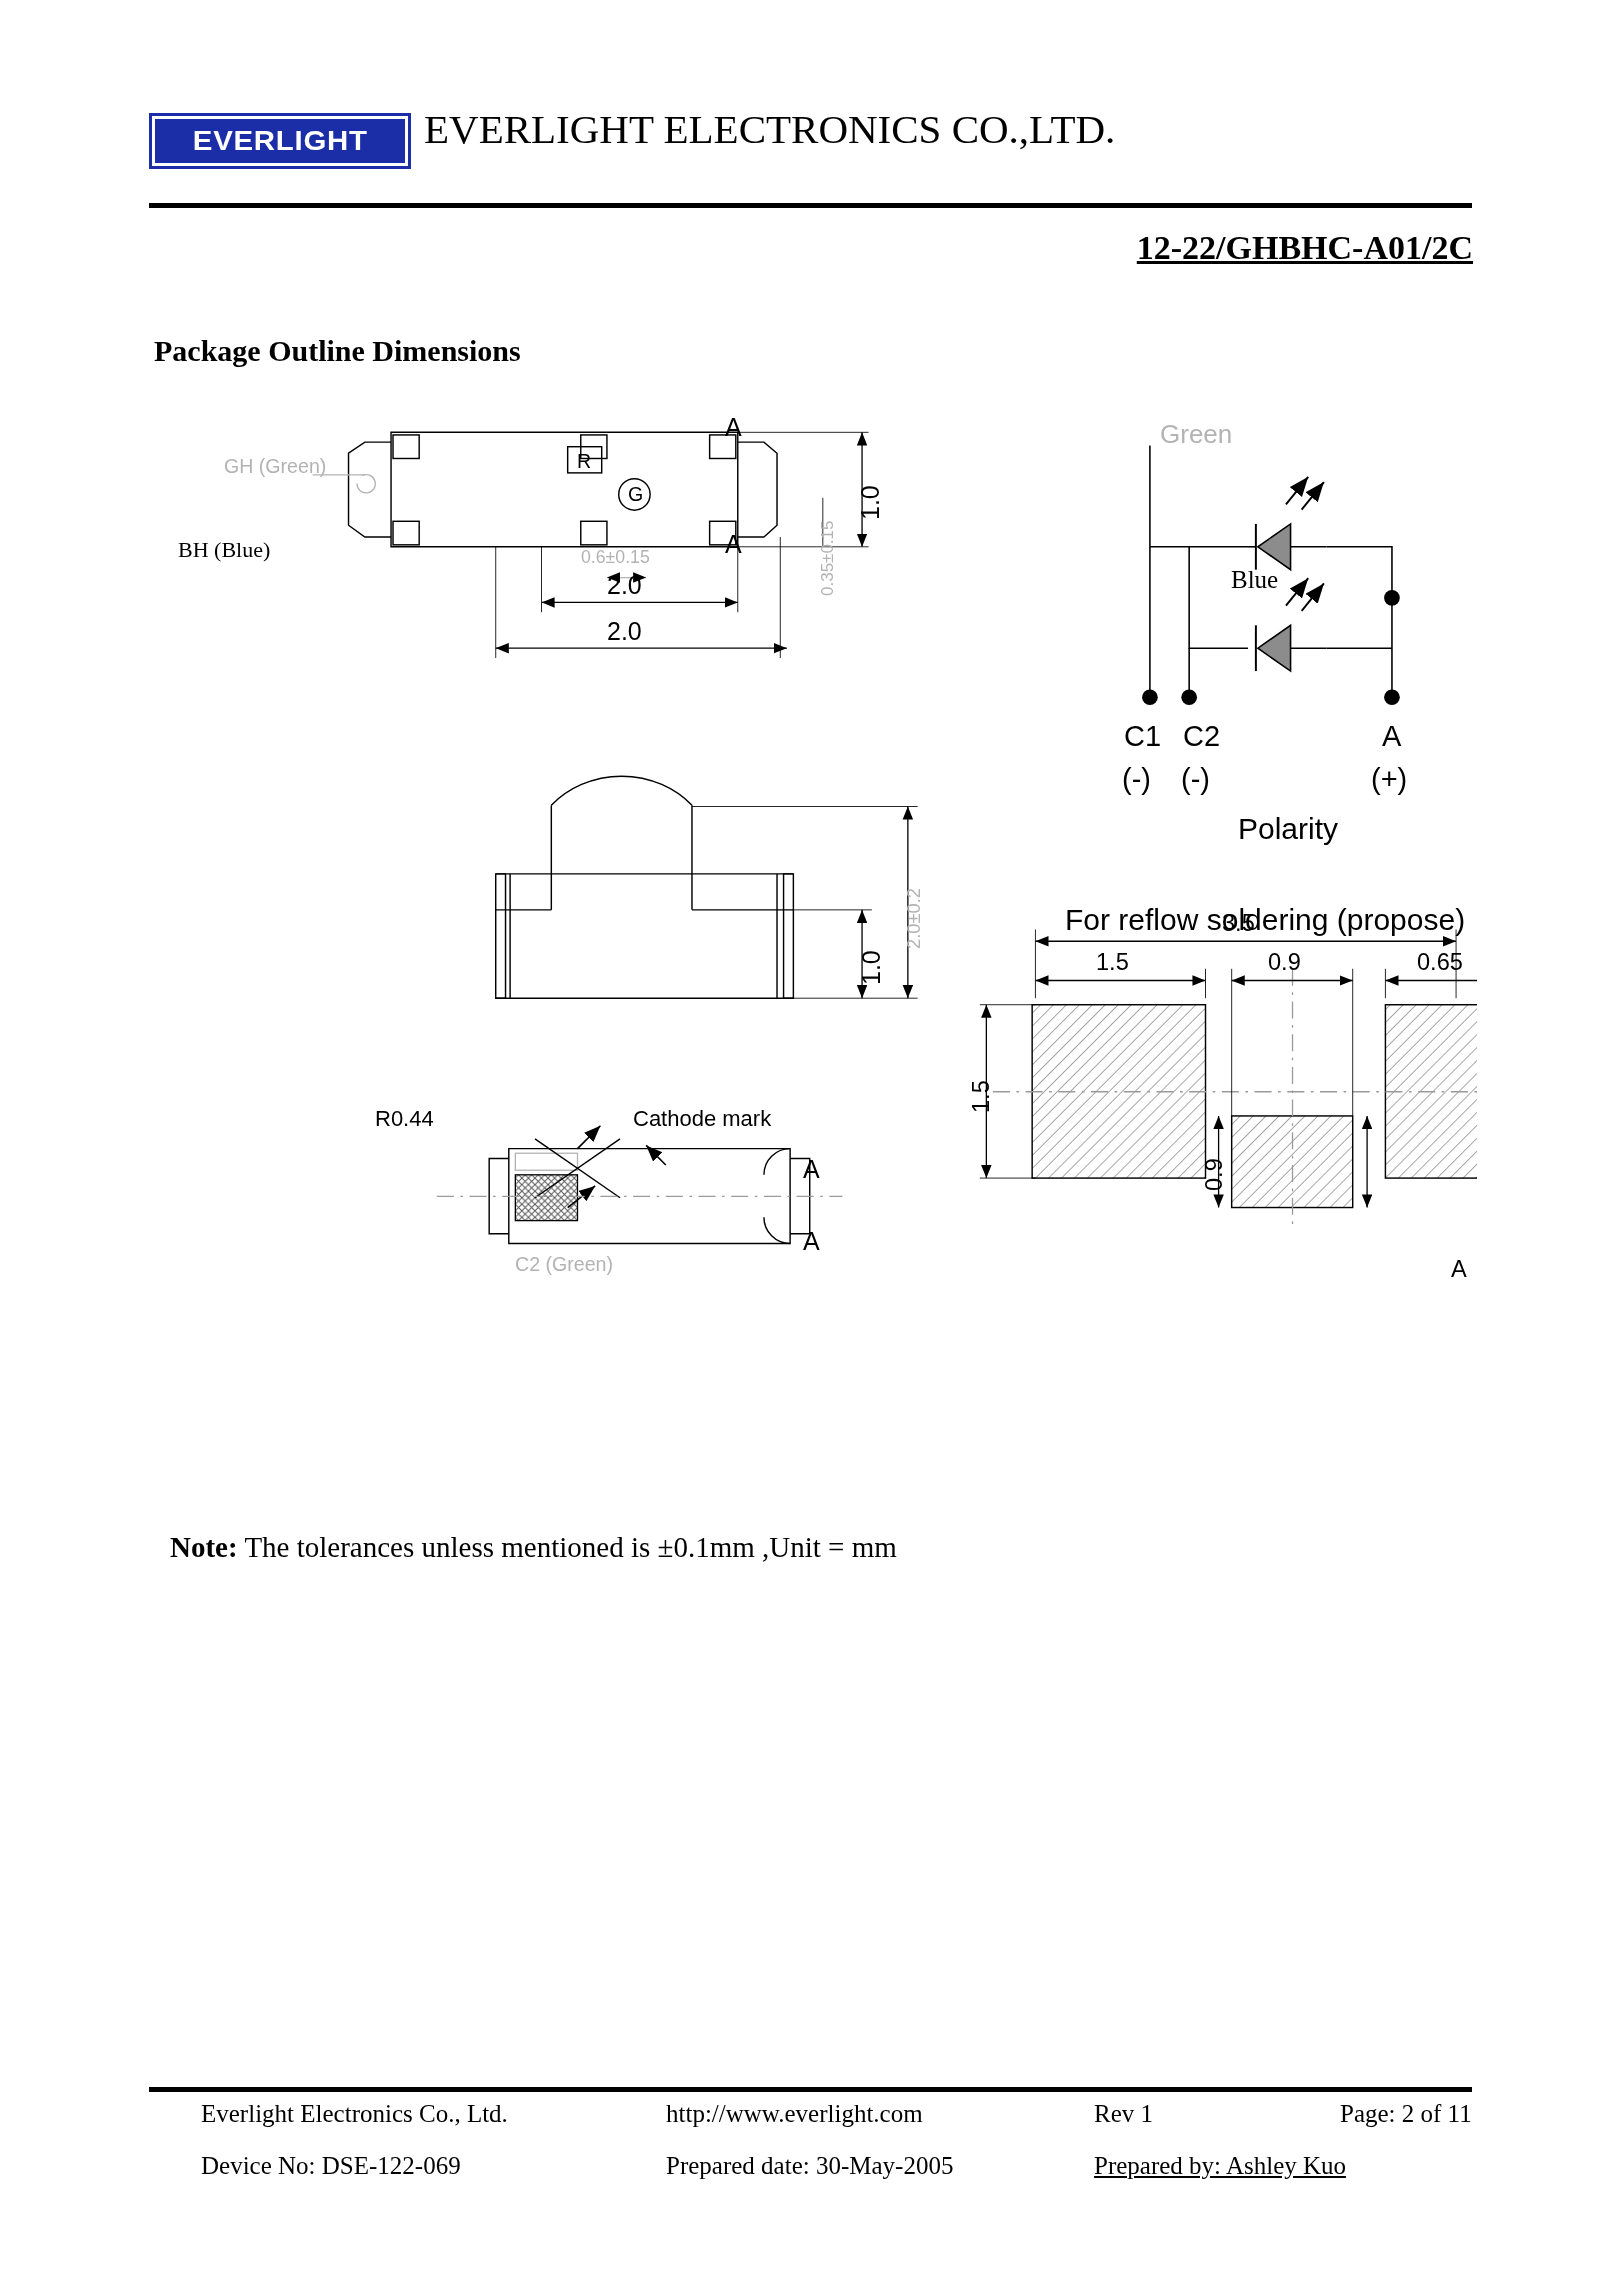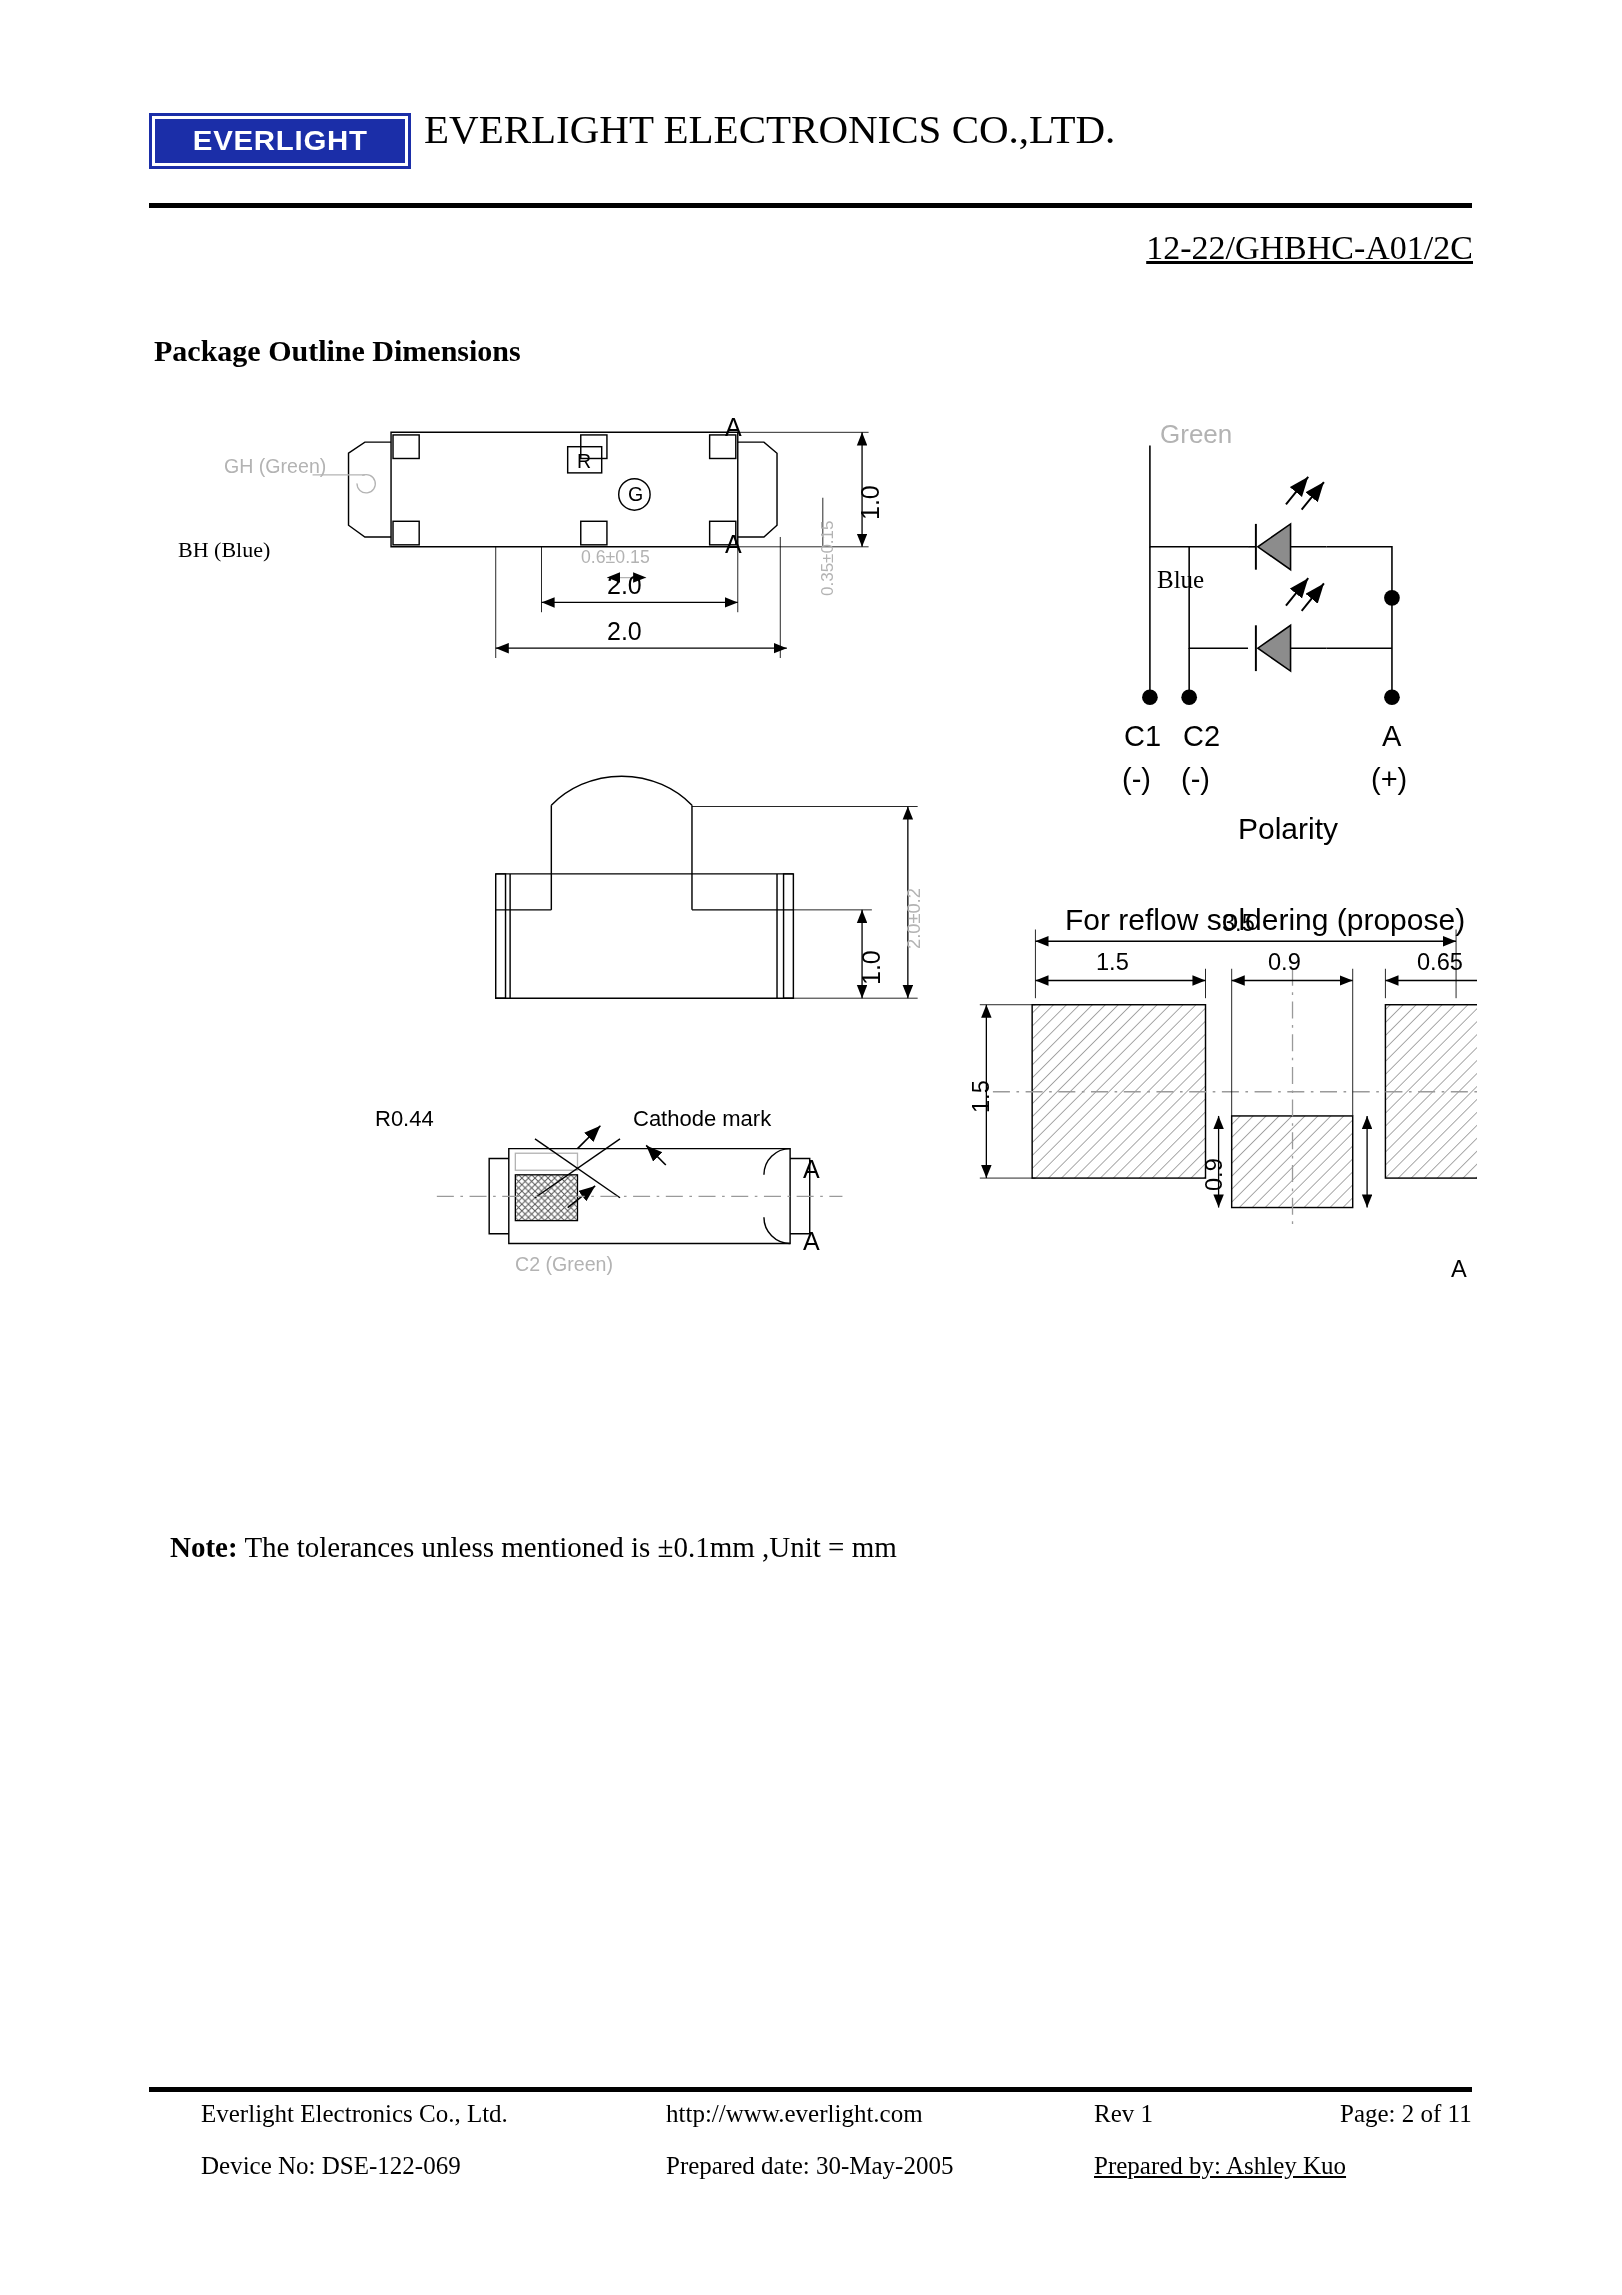--- a/index.html
+++ b/index.html
@@ -75,21 +75,21 @@
     top: 203px;
     width: 1323px;
     height: 5.2px;
     background: #000000;
   }
   .part-number {
     position: absolute;
     right: 149px;
     top: 229px;
     font-size: 34px;
-    font-weight: normal;
+    font-weight: bold;
     text-decoration: underline;
     font-family: "Liberation Serif", serif;
     white-space: nowrap;
   }
 
   
   .section-title {
     position: absolute;
     left: 154px;
     top: 334px;
@@ -398,21 +398,21 @@
     <div class="dwg-text big vtext" style="left:708px; top:579px;">1.0</div>
     <div class="dwg-text gray vtext" style="left:754px; top:543px; font-size:18.3px;">2.0±0.2</div>
 
     <div class="dwg-text" style="left:216px; top:700px; font-size:22px;margin-left:10px;">R0.44</div>
     <div class="dwg-text" style="left:484px; top:700px; font-size:22px;">Cathode mark</div>
     <div class="dwg-text big" style="left:654px; top:749px;">A</div>
     <div class="dwg-text big" style="left:654px; top:821px;">A</div>
     <div class="dwg-text gray" style="left:366px; top:847px; font-size:19.6px;">C2 (Green)</div>
 
     <div class="dwg-text gray" style="left:1011px; top:13px; font-size:26px;">Green</div>
-    <div class="dwg-text serif" style="left:1008px; top:160px; font-size:25px;text-align:right;">Blue</div>
+    <div class="dwg-text serif" style="left:1082px; top:160px; font-size:25px;text-align:right;">Blue</div>
     <div class="dwg-text" style="left:975px; top:314px; font-size:29px;">C1</div>
     <div class="dwg-text" style="left:973px; top:357px; font-size:29px;">(-)</div>
     <div class="dwg-text" style="left:1034px; top:314px; font-size:29px;">C2</div>
     <div class="dwg-text" style="left:1032px; top:357px; font-size:29px;">(-)</div>
     <div class="dwg-text" style="left:1233px; top:314px; font-size:29px;">A</div>
     <div class="dwg-text" style="left:1222px; top:357px; font-size:29px;">(+)</div>
     <div class="dwg-text" style="left:1089px; top:406px; font-size:30px;">Polarity</div>
 
     <div class="dwg-text" style="left:916px; top:497px; font-size:30px;">For reflow soldering (propose)</div>
     <div class="dwg-text" style="left:1073px; top:504px; font-size:23.6px;">3.5</div>

